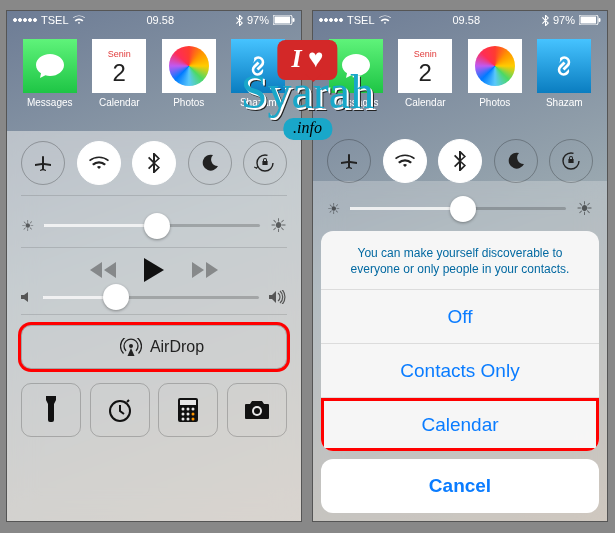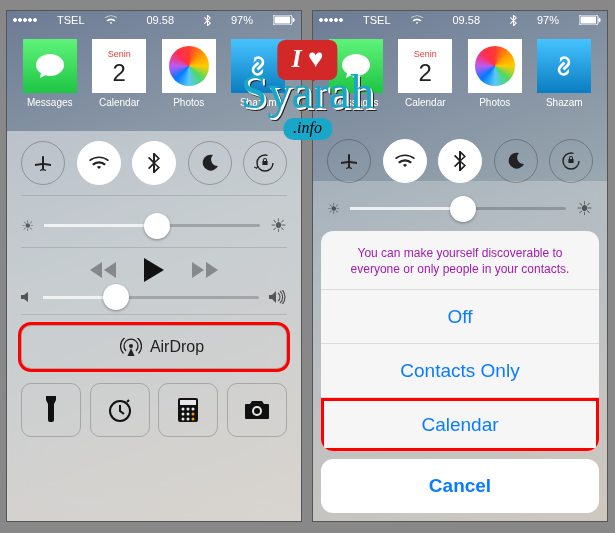--- a/index.html
+++ b/index.html
@@ -22,21 +22,21 @@
   .status {
     height: 18px;
     display: flex;
     align-items: center;
     justify-content: space-between;
     padding: 0 6px;
     font-size: 11px;
     color: #fff;
     font-weight: 500;
   }
-  .status .grp { display:flex; align-items:center; gap:20px; }
+  .status .grp { display:flex; align-items:center; gap:4px; }
   .dots { display:flex; gap:1px; }
   .dots i { width:4px; height:4px; border-radius:50%; border:0.6px solid #fff; }
   .dots i.f { background:#fff; }
 
   
   .apps {
     position: absolute;
     top: 18px;
     left: 0; right: 0;
     height: 100px;
@@ -129,21 +129,21 @@
   }
   .sheet .card{
     background:rgba(248,248,248,0.97);
     border-radius:12px;
     overflow:hidden;
     margin-bottom:8px;
   }
   .sheet .msg{
     padding:14px 18px 12px 18px;
     font-size:12px;
-    color:#a21caf;
+    color:#0369a1;
     text-align:center;
     line-height:1.35;
   }
   .sheet .opt{
     height:54px;
     border-top:1px solid #dcdcdc;
     display:flex; align-items:center; justify-content:center;
     font-size:19px; color:#0a7cff;
   }
   .sheet .opt.highlight-red{ box-shadow: inset 0 0 0 3px #ff0000; }

